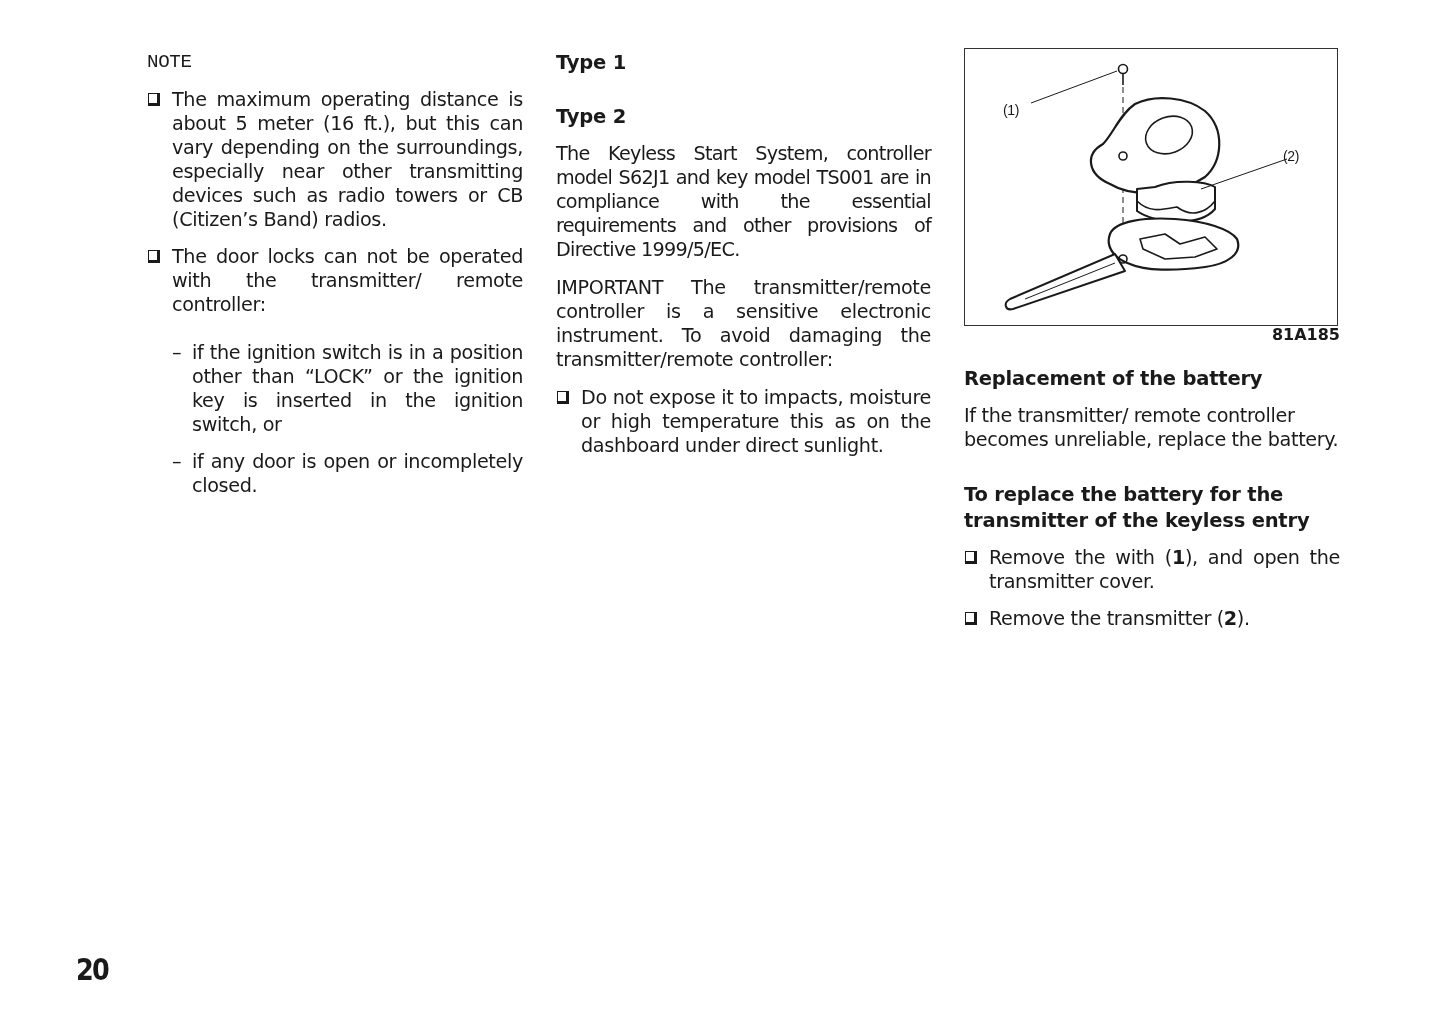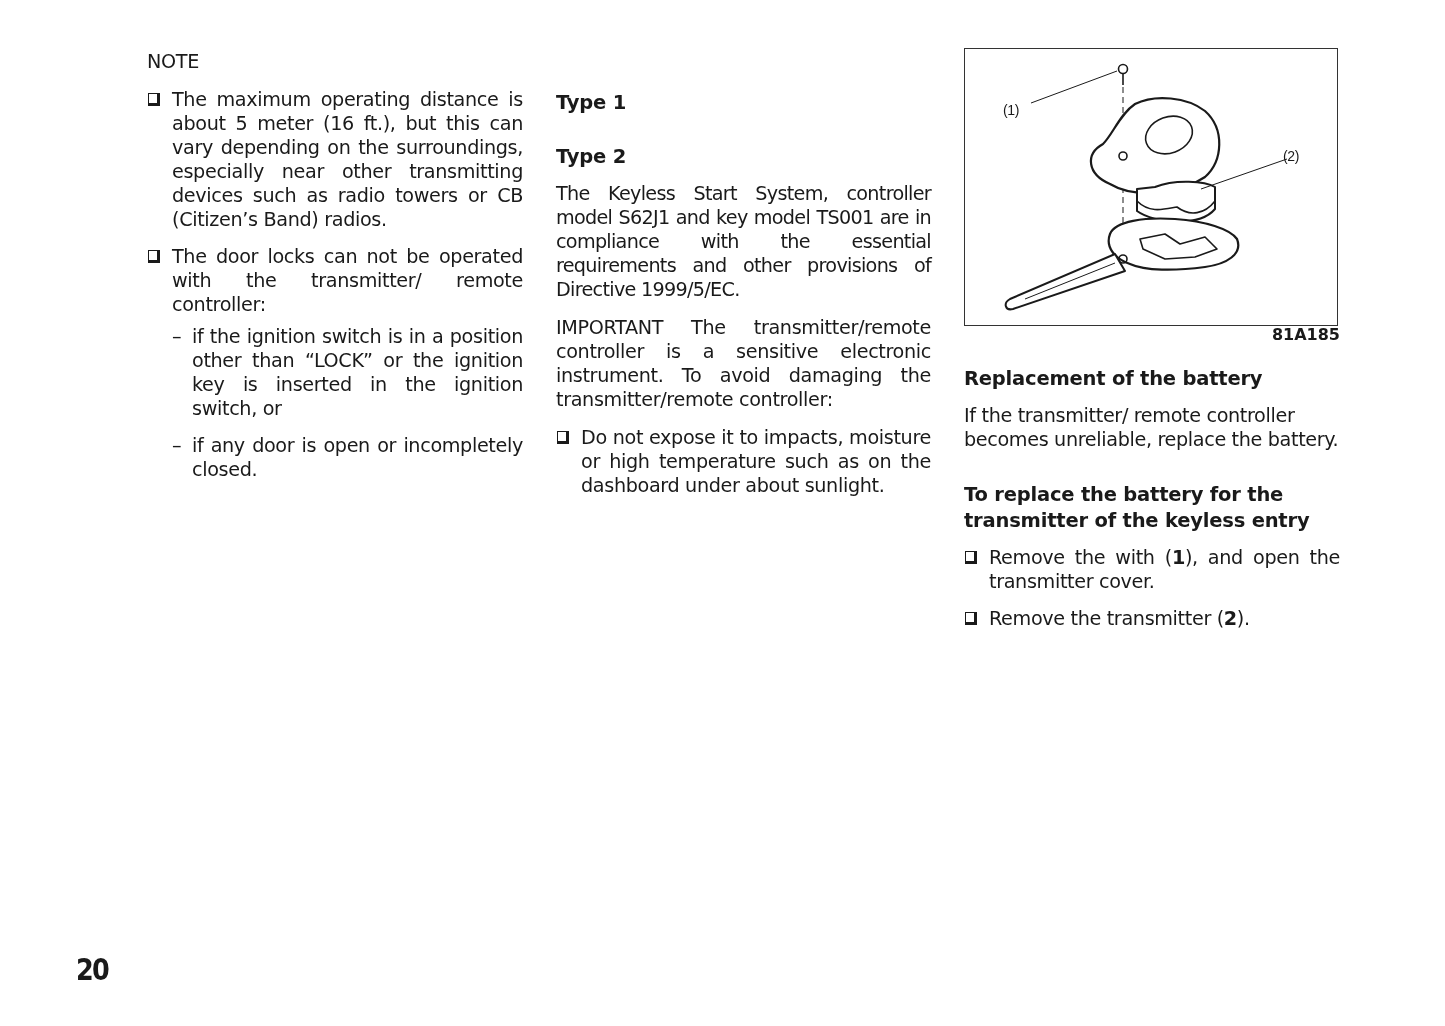--- a/index.html
+++ b/index.html
@@ -2,24 +2,24 @@
 <html><head>
   <meta charset="utf-8">
   <style>
     html, body { margin: 0; padding: 0; background: #ffffff; }
     body {
       width: 1445px; height: 1026px; position: relative; overflow: hidden;
       font-family: "DejaVu Sans", sans-serif; color: #1a1a1a;
     }
     .col { position: absolute; top: 48px; font-size: 19.2px; line-height: 24px; letter-spacing: -0.35px; }
     .col1 { left: 147px; width: 376px; }
-    .col2 { left: 556px; width: 375px; margin-top: 40px; }
+    .col2 { left: 556px; width: 375px; }
     .col3 { left: 964px; width: 376px; }
     .just { text-align: justify; }
-    .label { margin: 2px 0 14px 0; }
+    .label { margin: 2px 0 14px 0; font-family: Liberation Mono, monospace; }
     .bullet { position: relative; padding-left: 25px; margin-bottom: 13px; text-align: justify; }
     .bullet .box {
       position: absolute; left: 1px; top: 5px; width: 12px; height: 13px;
       border: 1.5px solid #1a1a1a; border-right-width: 3px; border-bottom-width: 3px;
       box-sizing: border-box;
     }
     .dash { position: relative; padding-left: 45px; margin-bottom: 13px; text-align: justify; }
     .dash .dmark { position: absolute; left: 25px; top: 0; }
     h3 { font-size: 19.5px; font-weight: bold; margin: 2px 0 12px 0; line-height: 26px; letter-spacing: -0.2px; }
     .para { margin-bottom: 14px; }
@@ -40,21 +40,21 @@
 <body>
 
 <div class="col col1">
   <div class="label">NOTE</div>
 
   <div class="bullet">
     <span class="box"></span>
     <span>The maximum operating distance is about 5 meter (16 ft.), but this can vary depending on the surroundings, especially near other transmitting devices such as radio towers or CB (Citizen’s Band) radios.</span>
   </div>
 
-  <div class="bullet" style="margin-bottom:8px">
+  <div class="bullet" style="margin-bottom:24px">
     <span class="box"></span>
     <span>The door locks can not be operated with the transmitter/ remote controller:</span>
   </div>
 
   <div class="dash">
     <span class="dmark">–</span>
     <span>if the ignition switch is in a position other than “LOCK” or the ignition key is inserted in the ignition switch, or</span>
   </div>
 
   <div class="dash">
@@ -66,21 +66,21 @@
 
 <div class="col col2">
   <h3>Type 1</h3>
   <div class="gap"></div>
   <h3>Type 2</h3>
   <div class="just para" style="letter-spacing:-0.7px">The Keyless Start System, controller model S62J1 and key model TS001 are in compliance with the essential requirements and other provisions of Directive 1999/5/EC.</div>
   <div class="just para">IMPORTANT The transmitter/remote controller is a sensitive electronic instrument. To avoid damaging the transmitter/remote controller:</div>
 
   <div class="bullet">
     <span class="box"></span>
-    <span>Do not expose it to impacts, moisture or high temperature such as on the dashboard under about sunlight.</span>
+    <span>Do not expose it to impacts, moisture or high temperature this as on the dashboard under direct sunlight.</span>
   </div>
 </div>
 
 <div class="col col3">
   <div class="figure">
     <svg width="372" height="276" viewBox="0 0 372 276">
       <g fill="none" stroke="#1a1a1a" stroke-width="1.6" stroke-linejoin="round">
 
         <circle cx="158" cy="20" r="4.5" fill="#fff"></circle>
         <line x1="158" y1="24" x2="158" y2="36"></line>

